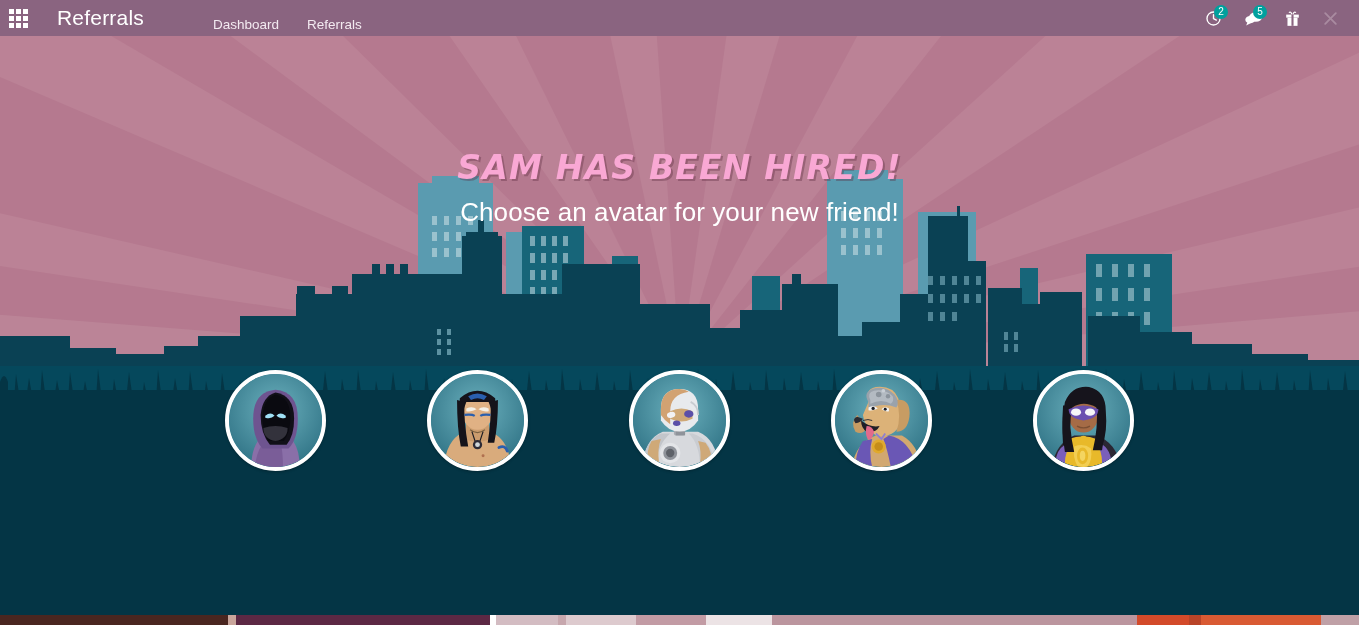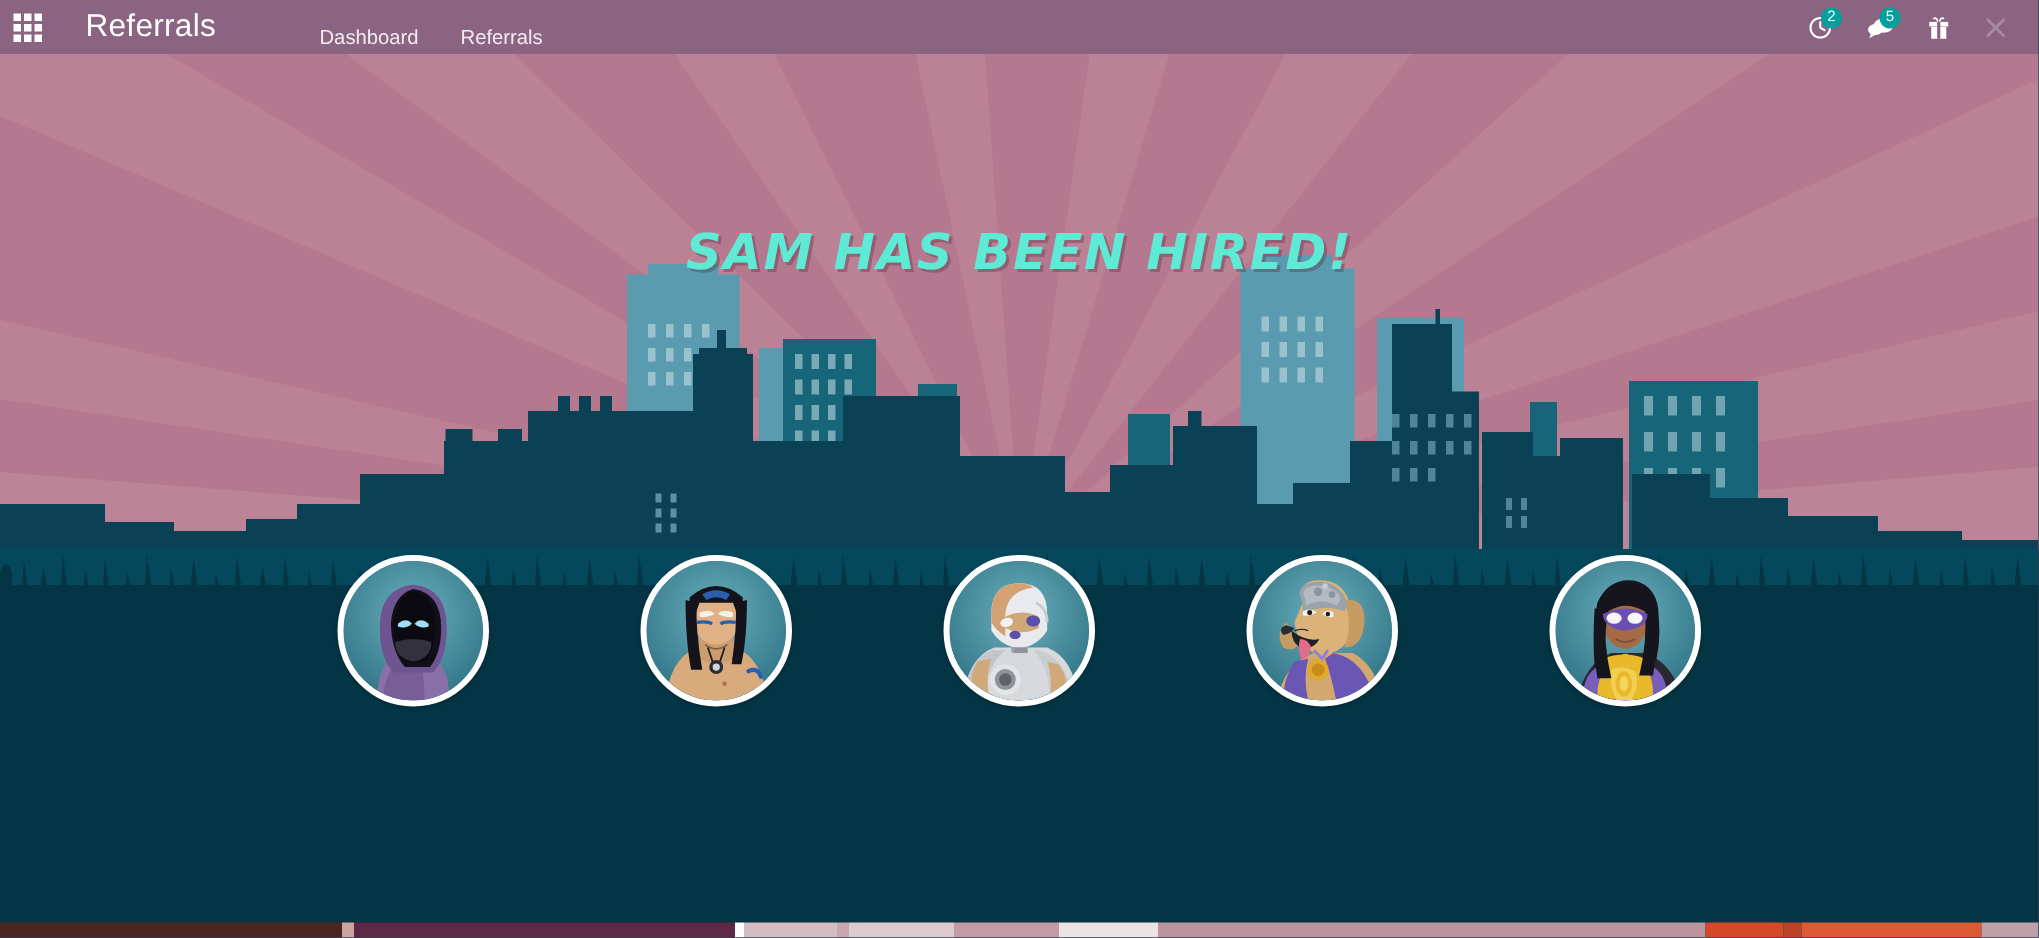--- a/index.html
+++ b/index.html
@@ -128,21 +128,21 @@
   }
   .grass { position: absolute; left: 0; top: 366px; width: 1359px; height: 34px; }
 
   
   .hero {
     position: absolute; top: 36px; left: 0; width: 1359px;
     text-align: center; z-index: 20; pointer-events: none;
   }
   .hero-title {
     margin-top: 115px;
-    color: #5eead4;
+    color: #f9a8d4;
     font-family: "DejaVu Sans", sans-serif;
     font-size: 33px;
     font-weight: bold;
     font-style: italic;
     letter-spacing: 1.2px;
     text-shadow: 2px 2px 0 rgba(90,40,60,.35);
     line-height: 1;
   }
   .hero-sub {
     margin-top: 15px;
@@ -518,20 +518,21 @@
             <line x1="19.5" y1="4.5" x2="4.5" y2="19.5"></line>
           </g>
         </svg>
       </div>
 
     </div>
   </div>
 
   <div class="hero">
     <div class="hero-title">SAM HAS BEEN HIRED!</div>
+    <div class="hero-sub">Choose an avatar for your new friend!</div>
   </div>
 
   <div class="avatar-row">
 
     <div class="avatar-choice">
       <svg viewBox="0 0 100 100">
         <defs>
           <radialGradient id="bg1" cx="50%" cy="38%" r="72%">
             <stop offset="0%" stop-color="#6bb0bd"></stop>
               <stop offset="100%" stop-color="#2a6d80"></stop>

